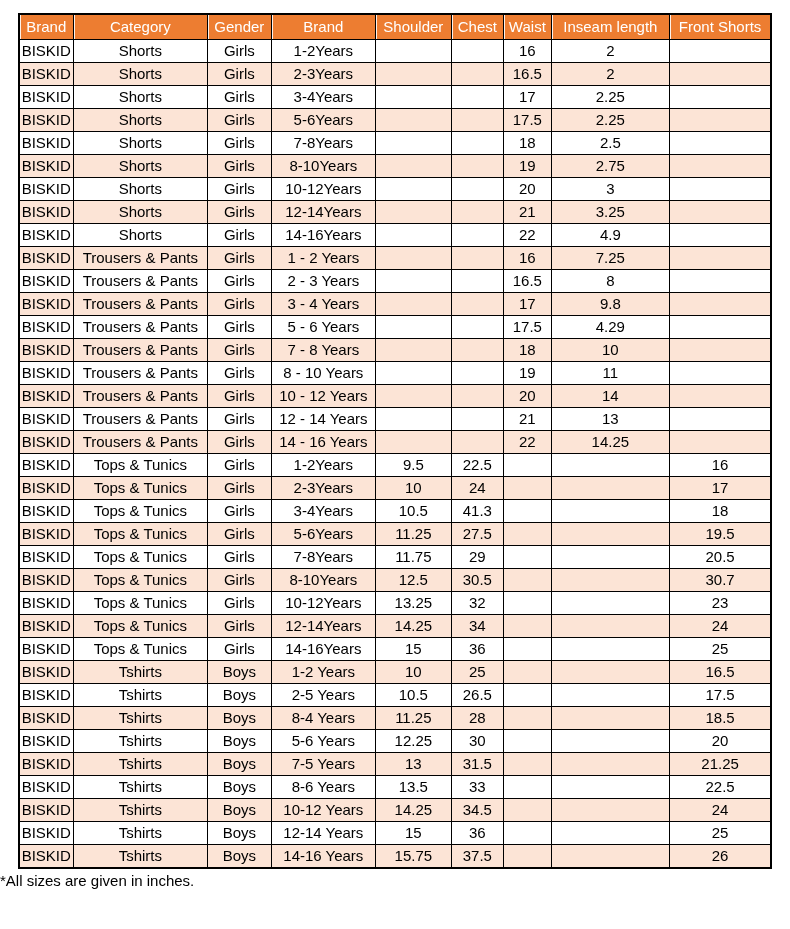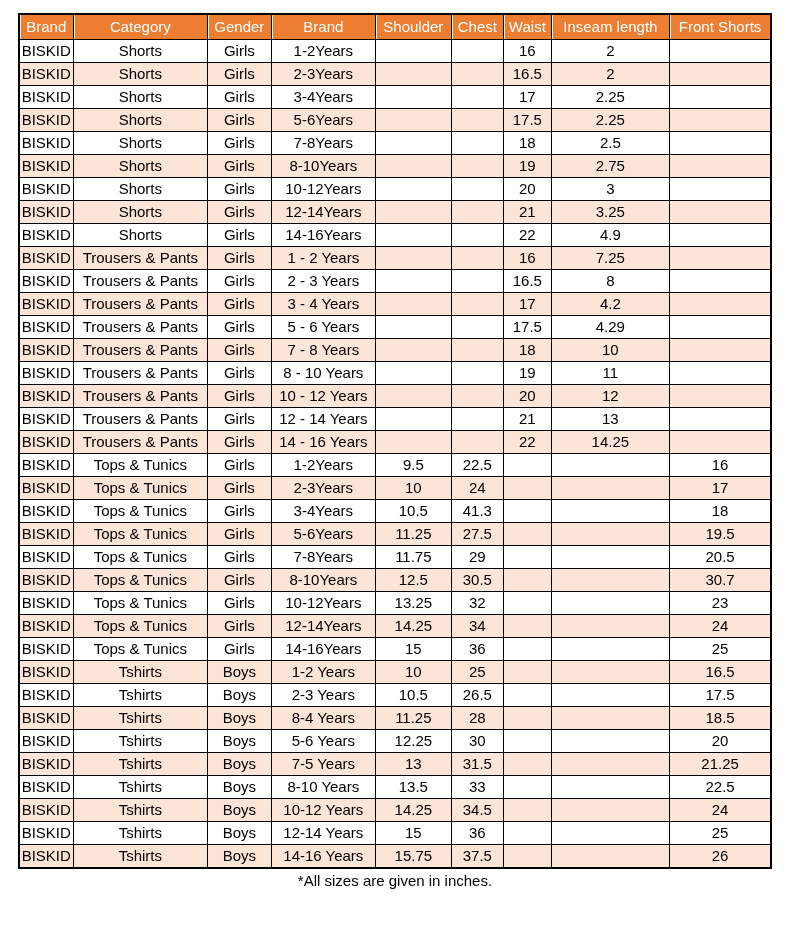--- a/index.html
+++ b/index.html
@@ -47,21 +47,20 @@
   }
   th{
     background:var(--header-bg);
     color:var(--header-text);
     font-weight:normal;
     box-shadow:inset 1px 0 0 rgba(255,255,255,0.9);
     height:24px;
   }
   tbody tr:nth-child(even) td{background:var(--stripe);}
   .footnote{
-    text-align:center;
     font-size:15px;
     margin-top:3px;
     color:var(--text);
   }
 </style>
 </head>
 <body>
 
 <div class="page">
   <table class="size-table">
@@ -212,21 +211,21 @@
           <td></td>
         </tr>
         <tr>
           <td>BISKID</td>
           <td>Trousers &amp; Pants</td>
           <td>Girls</td>
           <td>3 - 4 Years</td>
           <td></td>
           <td></td>
           <td>17</td>
-          <td>4.2</td>
+          <td>9.8</td>
           <td></td>
         </tr>
         <tr>
           <td>BISKID</td>
           <td>Trousers &amp; Pants</td>
           <td>Girls</td>
           <td>5 - 6 Years</td>
           <td></td>
           <td></td>
           <td>17.5</td>
@@ -256,21 +255,21 @@
           <td></td>
         </tr>
         <tr>
           <td>BISKID</td>
           <td>Trousers &amp; Pants</td>
           <td>Girls</td>
           <td>10 - 12 Years</td>
           <td></td>
           <td></td>
           <td>20</td>
-          <td>12</td>
+          <td>14</td>
           <td></td>
         </tr>
         <tr>
           <td>BISKID</td>
           <td>Trousers &amp; Pants</td>
           <td>Girls</td>
           <td>12 - 14 Years</td>
           <td></td>
           <td></td>
           <td>21</td>
@@ -395,21 +394,21 @@
           <td>10</td>
           <td>25</td>
           <td></td>
           <td></td>
           <td>16.5</td>
         </tr>
         <tr>
           <td>BISKID</td>
           <td>Tshirts</td>
           <td>Boys</td>
-          <td>2-3 Years</td>
+          <td>2-5 Years</td>
           <td>10.5</td>
           <td>26.5</td>
           <td></td>
           <td></td>
           <td>17.5</td>
         </tr>
         <tr>
           <td>BISKID</td>
           <td>Tshirts</td>
           <td>Boys</td>
@@ -439,21 +438,21 @@
           <td>13</td>
           <td>31.5</td>
           <td></td>
           <td></td>
           <td>21.25</td>
         </tr>
         <tr>
           <td>BISKID</td>
           <td>Tshirts</td>
           <td>Boys</td>
-          <td>8-10 Years</td>
+          <td>8-6 Years</td>
           <td>13.5</td>
           <td>33</td>
           <td></td>
           <td></td>
           <td>22.5</td>
         </tr>
         <tr>
           <td>BISKID</td>
           <td>Tshirts</td>
           <td>Boys</td>

